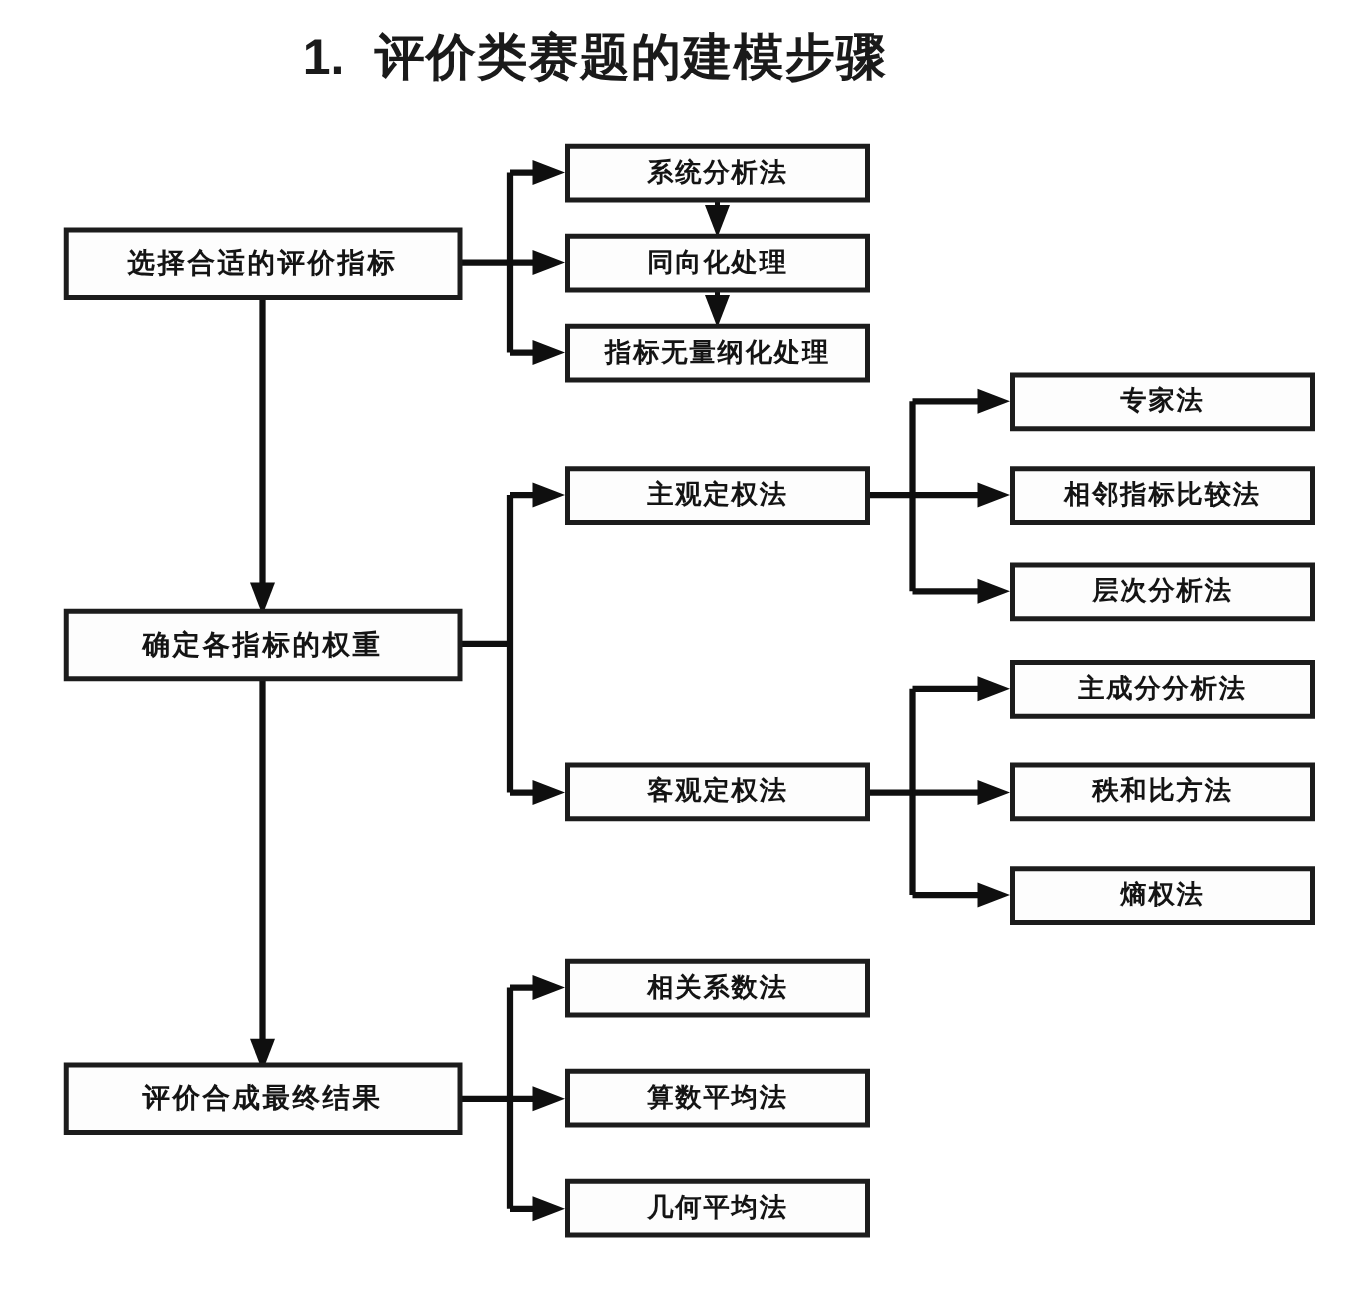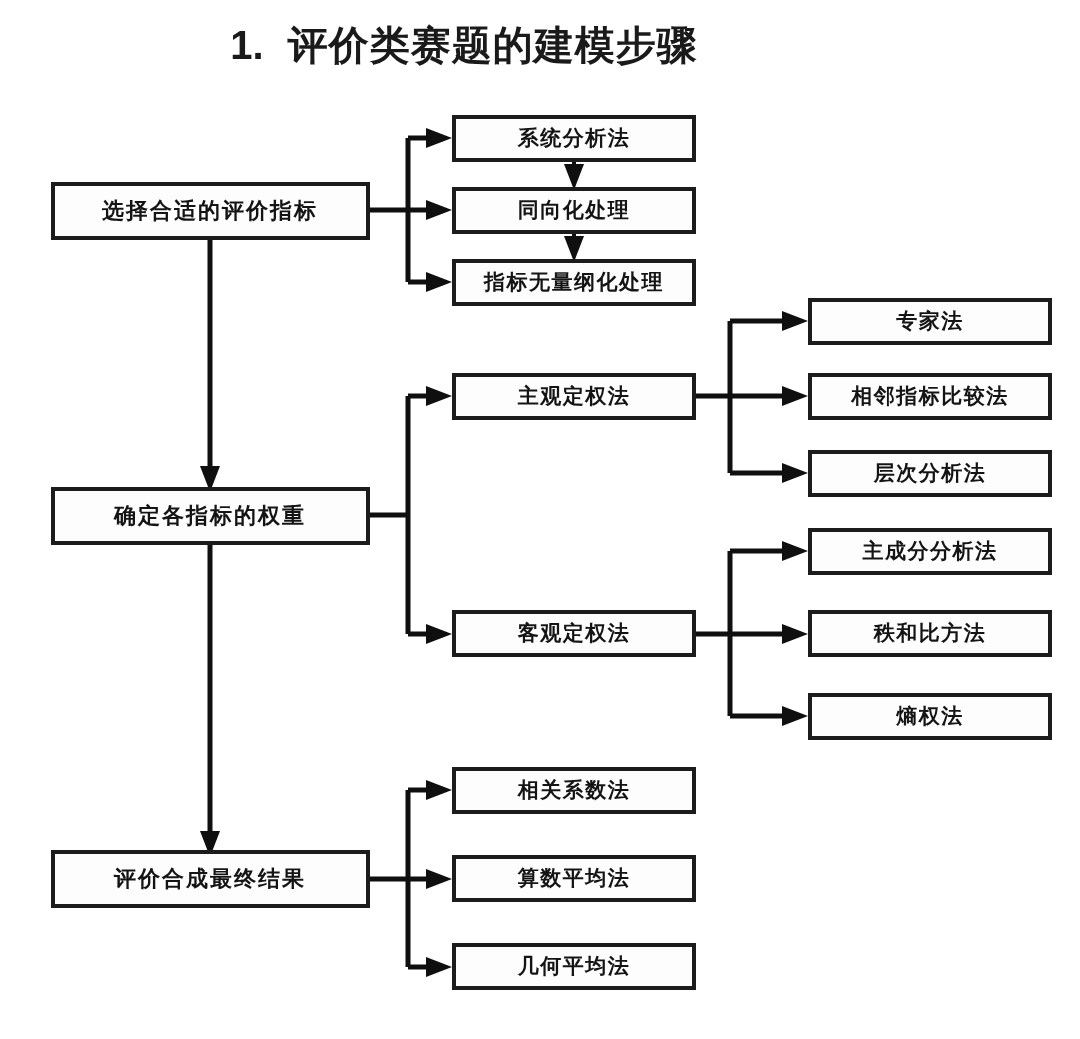--- a/index.html
+++ b/index.html
@@ -14,21 +14,21 @@
     position: relative;
     overflow: hidden;
   }
   #chart-root {
     position: relative;
     width: 1080px;
     height: 1039px;
   }
   .title {
     position: absolute;
-    left: 4px;
+    left: 16px;
     top: 18px;
     width: 920px;
     text-align: center;
     font-size: 40px;
     font-weight: bold;
     color: #1a1a1a;
     letter-spacing: 1px;
     white-space: nowrap;
   }
   .title .num {

